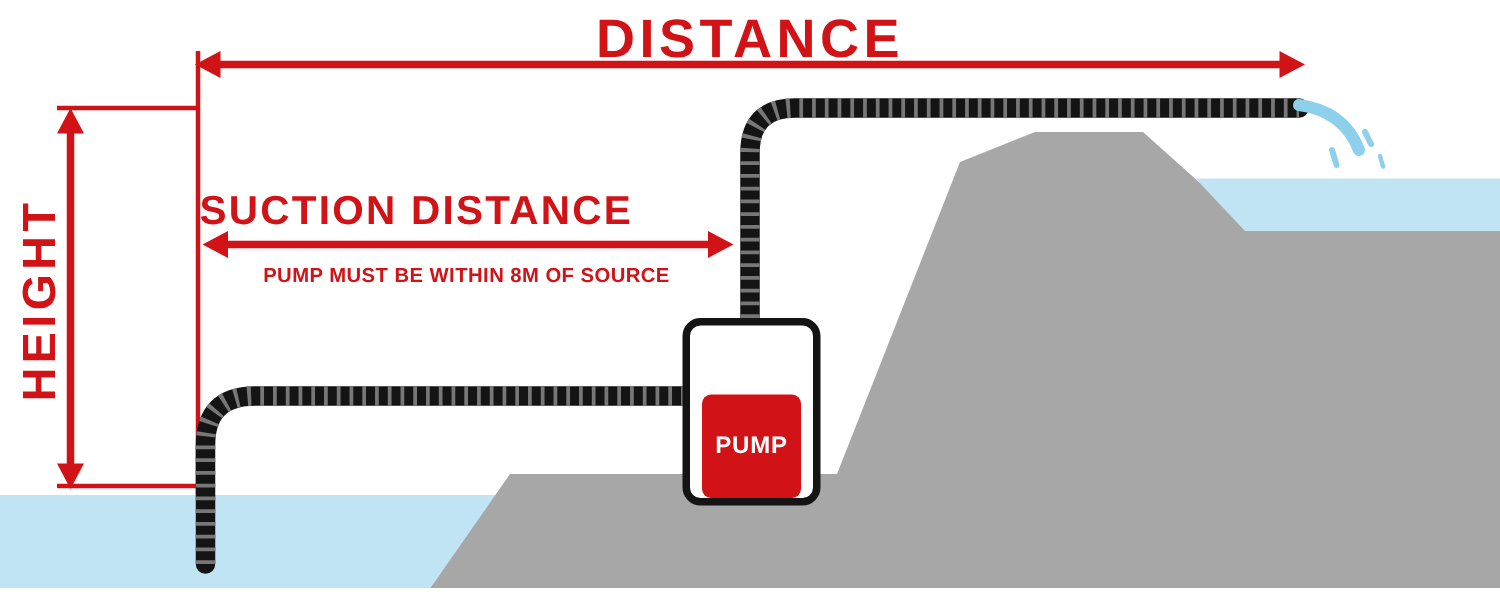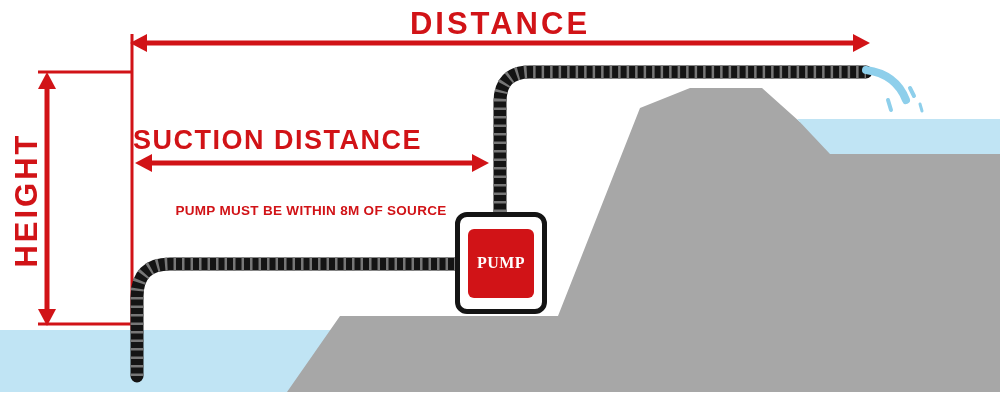--- a/index.html
+++ b/index.html
@@ -19,28 +19,28 @@
   }
   .stage svg{position:absolute;left:0;top:0;}
   .water{fill:var(--water-blue,#c0e4f4);}
   .terrain{fill:var(--terrain-gray,#a7a7a7);}
   .redline{stroke:var(--accent-red,#d11317);fill:none;}
   .redfill{fill:var(--accent-red,#d11317);}
   .hose-base{stroke:var(--hose-black,#141414);fill:none;stroke-width:13;stroke-linecap:round;stroke-linejoin:round;}
   .hose-ribs{stroke:#777777;fill:none;stroke-width:13;stroke-dasharray:2.5 6;stroke-linecap:butt;}
   .spray{stroke:var(--spray-blue,#8ecfeb);fill:none;stroke-linecap:round;}
   .lbl{position:absolute;color:var(--accent-red,#d11317);font-weight:800;line-height:1;}
-  .lbl-distance{top:8px;left:0;width:1000px;text-align:center;font-size:31px;letter-spacing:3px;}
+  .lbl-distance{top:8px;left:0;width:1000px;text-align:center;font-size:36px;letter-spacing:3px;}
   .lbl-height{top:200px;left:26px;transform:translate(-50%,-50%) rotate(-90deg);font-size:31px;letter-spacing:3px;white-space:nowrap;}
   .lbl-suction{top:127px;left:133px;width:356px;text-align:left;font-size:27px;letter-spacing:1.5px;}
-  .lbl-note{top:177px;left:133px;width:356px;text-align:center;font-size:13.5px;font-weight:700;letter-spacing:0.3px;margin-top:27px;}
+  .lbl-note{top:177px;left:133px;width:356px;text-align:center;font-size:13.5px;font-weight:700;letter-spacing:0.3px;}
   .pump-box{
-    position:absolute;left:455px;top:212px;width:92px;height:102px;box-sizing:border-box;
+    position:absolute;left:455px;top:212px;width:92px;height:125px;box-sizing:border-box;
     background:#ffffff;border:5px solid var(--hose-black,#141414);border-radius:12px;
-    display:flex;align-items:center;justify-content:center;font-family:Liberation Serif, serif;
+    display:flex;align-items:flex-end;justify-content:center;
   }
   .pump-inner{
     width:66px;height:69px;background:var(--pump-red,#d11317);border-radius:6px;
     display:flex;align-items:center;justify-content:center;
   }
   .pump-inner span{color:#ffffff;font-weight:800;font-size:16px;letter-spacing:0.5px;}
 </style>
 </head>
 <body>
 

